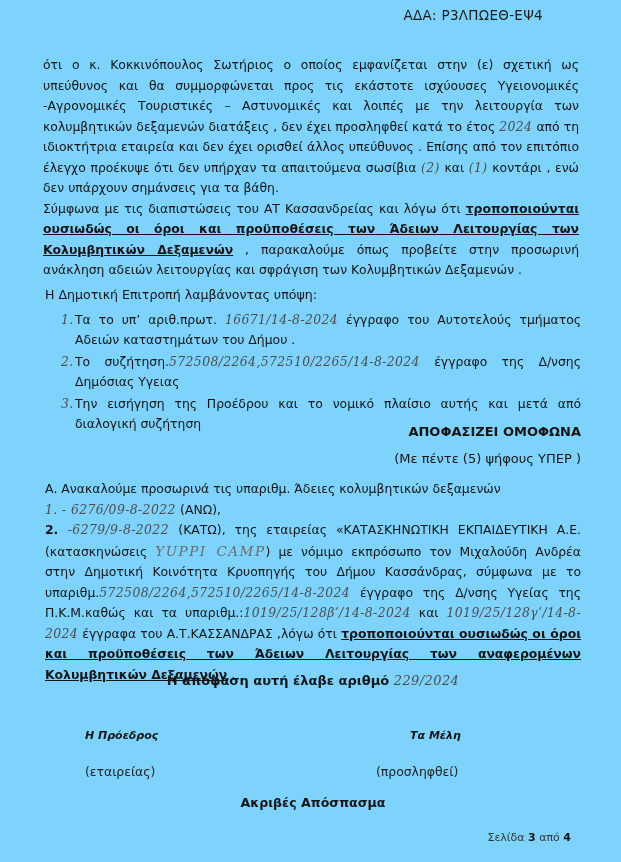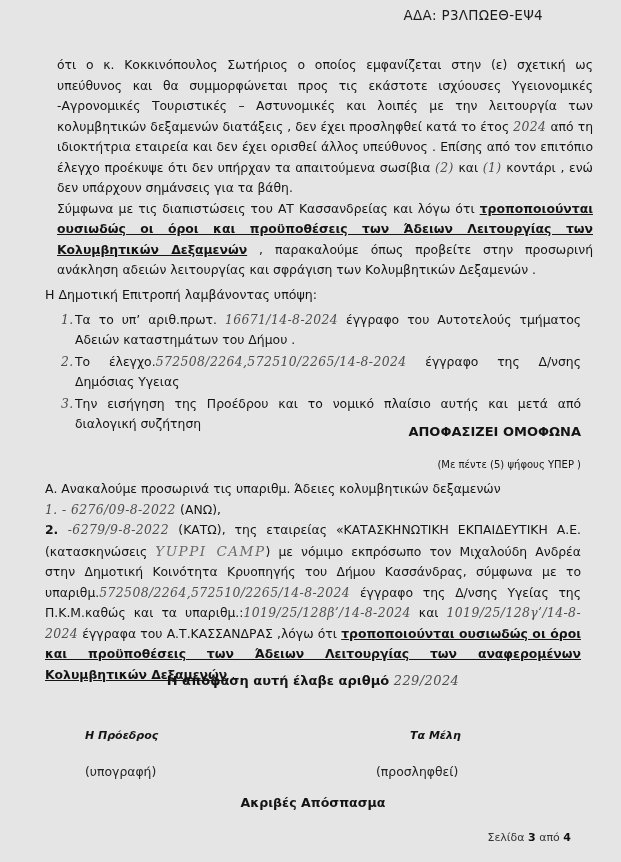--- a/index.html
+++ b/index.html
@@ -1,49 +1,49 @@
 <!DOCTYPE html>
 <html><head>
 <meta charset="utf-8">
 <style>
   html,body { margin:0; padding:0; background:#888; }
   .page {
     position:relative;
     width:621px; height:862px;
-    background:#e5e5e5;
+    background:#7dd3fc;
     font-family:"DejaVu Sans","Liberation Sans",sans-serif;
     color:#141414;
     overflow:hidden;
     margin:0 auto;
   }
   .abs { position:absolute; }
   .ada {
     top:7px; right:78px;
     font-size:13.5px; letter-spacing:.3px; color:#1c1c1c;
   }
   .bodytext {
     font-size:12.4px; line-height:20.5px; text-align:justify;
   }
-  .block-paras { top:55px; left:57px; width:536px; }
+  .block-paras { top:55px; left:43px; width:536px; }
   .num {
     font-family:"DejaVu Serif","Liberation Serif",serif;
     font-style:italic; color:#4d4d4d; letter-spacing:.4px;
   }
   .camp {
     font-family:"DejaVu Serif","Liberation Serif",serif;
     font-style:italic; color:#6a6a6a; letter-spacing:1.5px; font-size:13.5px;
   }
   .bu { font-weight:bold; text-decoration:underline; }
   .block-committee { top:285px; left:45px; width:536px; }
   .committee-intro { font-size:12.6px; margin-bottom:4px; text-align:left; }
   .li { position:relative; padding-left:30px; margin-top:1px; }
   .li .marker { position:absolute; left:16px; top:0; }
   .block-decision { top:424px; left:45px; width:536px; text-align:right; }
   .decision-heading { font-weight:bold; font-size:13px; }
-  .votes { font-size:10px; margin-top:20px; }
+  .votes { font-size:13px; margin-top:12px; }
   .block-secA { top:479px; left:45px; width:536px; }
   .secA-intro { text-align:left; }
   .itemA1 { text-align:left; }
   .bold-marker { font-weight:bold; }
   .closing-line { left:45px; width:536px; text-align:center; }
   .decision-no { top:673px; font-weight:bold; font-size:13px; }
   .decision-no .num { font-weight:normal; }
   .read-line { top:706px; font-weight:bold; font-size:12px; }
   .sig { font-weight:bold; font-style:italic; font-size:11px; }
   .sig-note { font-size:12.4px; color:#222; }
@@ -63,21 +63,21 @@
     <div><span>Σύμφωνα με τις διαπιστώσεις του ΑΤ Κασσανδρείας και λόγω ότι </span><span class="bu">τροποποιούνται ουσιωδώς οι όροι και προϋποθέσεις των Άδειων Λειτουργίας των Κολυμβητικών Δεξαμενών</span><span> , παρακαλούμε όπως προβείτε στην προσωρινή ανάκληση αδειών λειτουργίας και σφράγιση των Κολυμβητικών Δεξαμενών .</span></div>
   </div>
 
   <div class="abs block-committee bodytext">
     <div class="committee-intro">Η Δημοτική Επιτροπή λαμβάνοντας υπόψη:</div>
     <div>
       <div class="li">
         <span class="marker num">1.</span><span>Τα το υπ’ αριθ.πρωτ. </span><span class="num">16671/14-8-2024</span><span> έγγραφο του Αυτοτελούς τμήματος Αδειών καταστημάτων του Δήμου .</span>
       </div>
       <div class="li">
-        <span class="marker num">2.</span><span>Το έλεγχο.</span><span class="num">572508/2264,572510/2265/14-8-2024</span><span> έγγραφο της Δ/νσης Δημόσιας Υγειας</span>
+        <span class="marker num">2.</span><span>Το συζήτηση.</span><span class="num">572508/2264,572510/2265/14-8-2024</span><span> έγγραφο της Δ/νσης Δημόσιας Υγειας</span>
       </div>
       <div class="li">
         <span class="marker num">3.</span><span>Την εισήγηση της Προέδρου και το νομικό πλαίσιο αυτής  και μετά από διαλογική συζήτηση</span>
       </div>
     </div>
   </div>
 
   <div class="abs block-decision">
     <div class="decision-heading">ΑΠΟΦΑΣΙΖΕΙ ΟΜΟΦΩΝΑ</div>
     <div class="votes">(Με πέντε (5) ψήφους ΥΠΕΡ )</div>
@@ -88,20 +88,20 @@
     <div class="itemA1"><span class="num">1.</span><span class="num"> - 6276/09-8-2022 </span><span>(ΑΝΩ),</span></div>
     <div><span class="bold-marker">2.</span><span class="num"> -6279/9-8-2022 </span><span> (ΚΑΤΩ),  της  εταιρείας  «ΚΑΤΑΣΚΗΝΩΤΙΚΗ  ΕΚΠΑΙΔΕΥΤΙΚΗ Α.Ε.(κατασκηνώσεις </span><span class="camp">YUPPI CAMP</span><span>) με νόμιμο εκπρόσωπο τον Μιχαλούδη Ανδρέα στην Δημοτική Κοινότητα Κρυοπηγής του Δήμου Κασσάνδρας, σύμφωνα με το υπαριθμ.</span><span class="num">572508/2264,572510/2265/14-8-2024</span><span> έγγραφο της Δ/νσης Υγείας της Π.Κ.Μ.καθώς και τα υπαριθμ.:</span><span class="num">1019/25/128β’/14-8-2024</span><span> και </span><span class="num">1019/25/128γ’/14-8-2024</span><span> έγγραφα του Α.Τ.ΚΑΣΣΑΝΔΡΑΣ ,λόγω ότι </span><span class="bu">τροποποιούνται ουσιωδώς οι όροι και προϋποθέσεις των Άδειων Λειτουργίας των αναφερομένων Κολυμβητικών Δεξαμενών</span><span> ,</span></div>
   </div>
 
   <div class="abs closing-line decision-no"><span>Η απόφαση αυτή έλαβε αριθμό </span><span class="num">229/2024</span></div>
 
 
   <div class="abs sig" style="top:729px; left:85px;">Η Πρόεδρος</div>
   <div class="abs sig" style="top:729px; left:410px;">Τα Μέλη</div>
 
-  <div class="abs sig-note" style="top:764px; left:85px;">(υπογραφή)</div>
+  <div class="abs sig-note" style="top:764px; left:85px;">(εταιρείας)</div>
   <div class="abs sig-note" style="top:764px; left:376px;">(προσληφθεί)</div>
 
   <div class="abs closing-line certified">Ακριβές Απόσπασμα</div>
 
   <div class="abs page-num"><span>Σελίδα </span><b>3</b><span> από </span><b>4</b></div>
 
 </div>
 
 </body></html>

